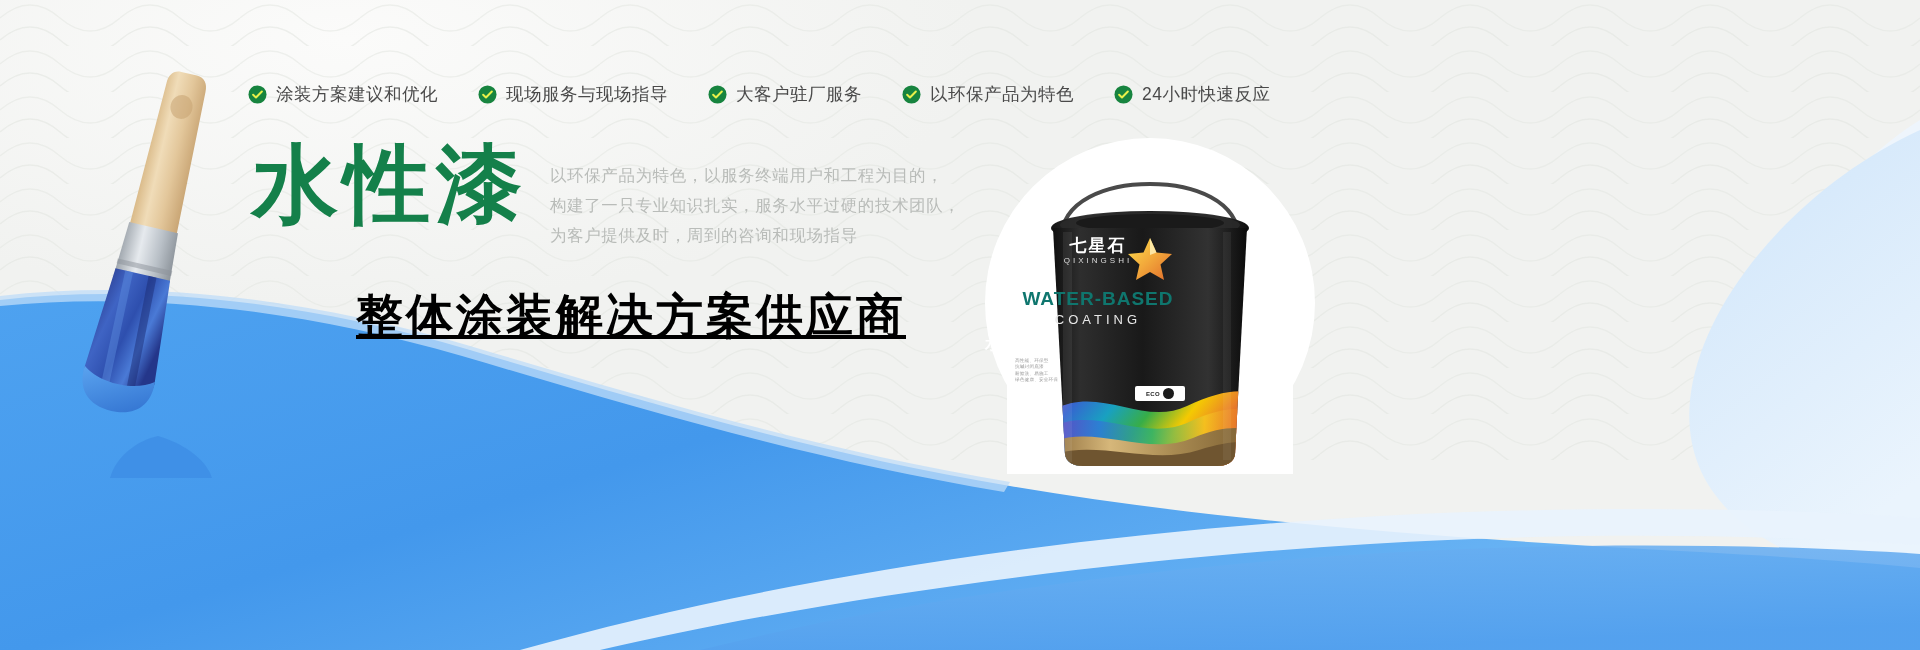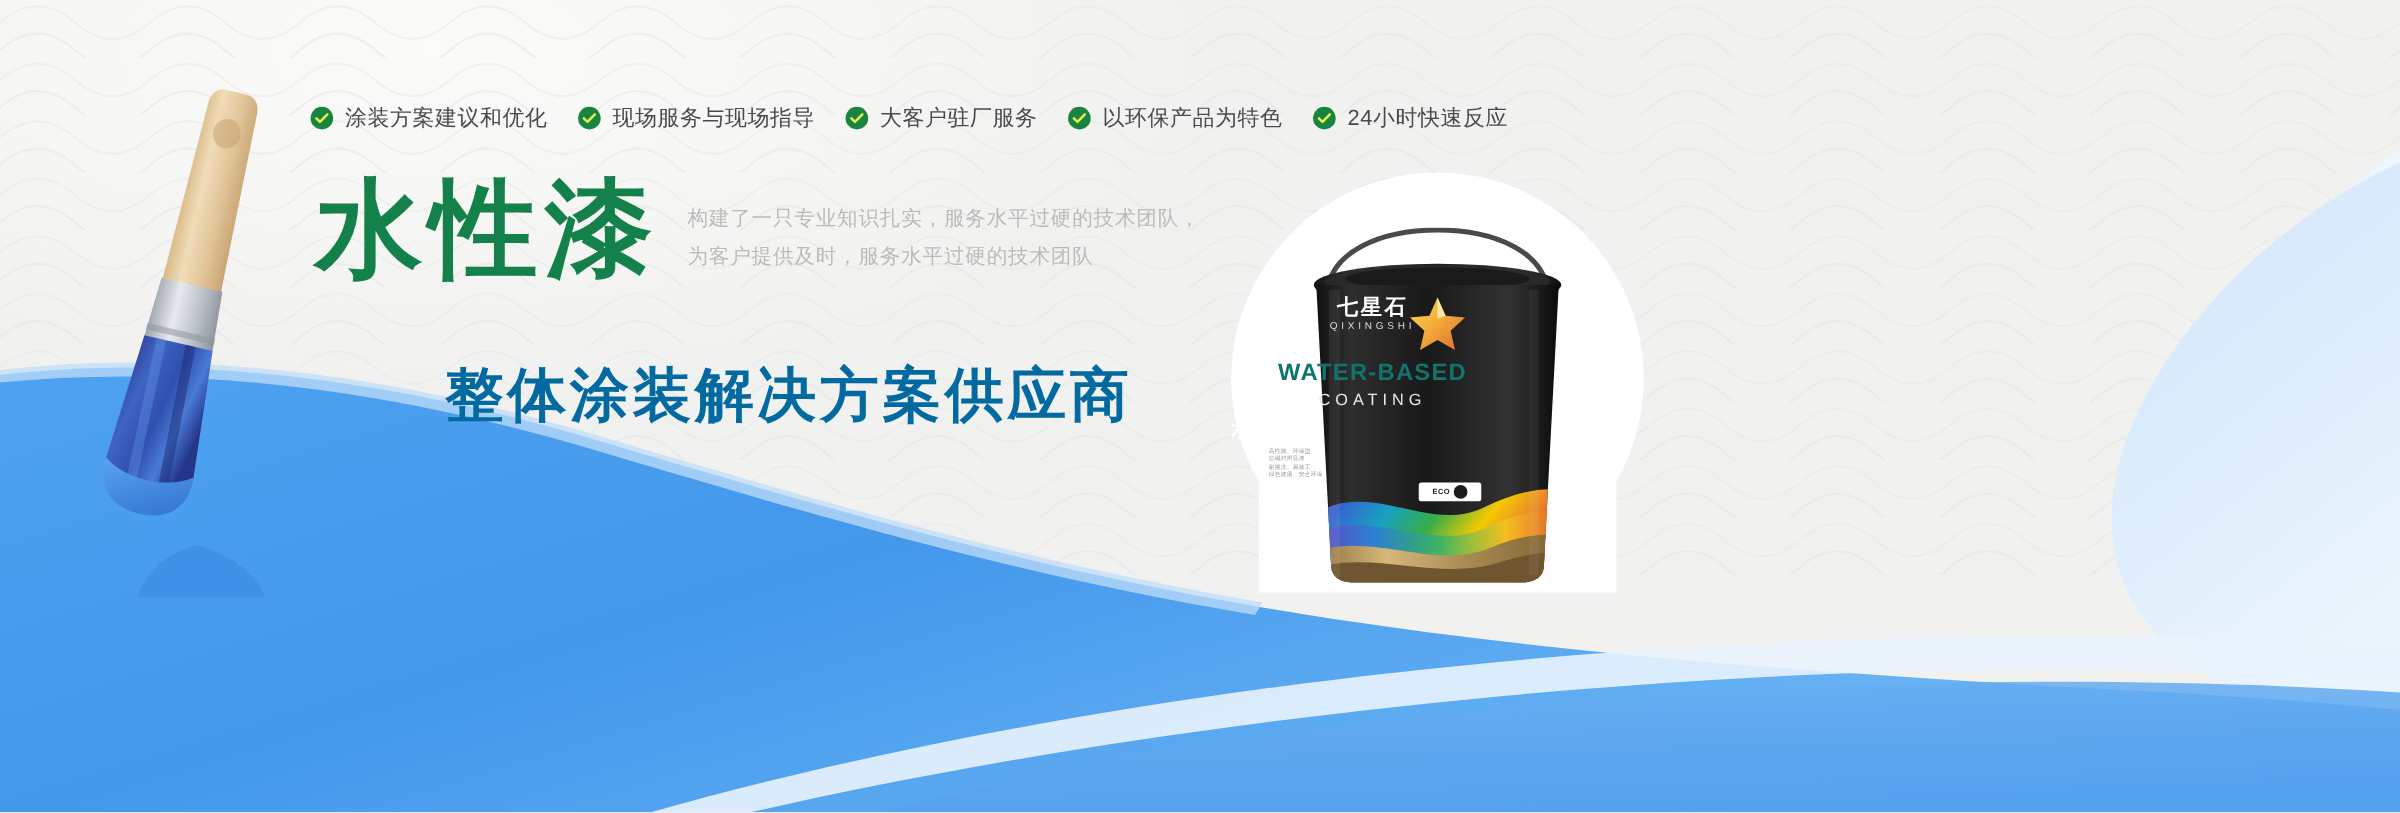--- a/index.html
+++ b/index.html
@@ -20,21 +20,21 @@
   .bg-texture{
     position:absolute;left:0;top:0;width:1920px;height:460px;opacity:.55;
   }
 
   
   .waves{position:absolute;left:0;top:0;width:1920px;height:650px;}
 
   
   .features{
     position:absolute;left:248px;top:82px;
-    display:flex;align-items:center;gap:24px;
+    display:flex;align-items:center;gap:40px;
     z-index:6;
   }
   .feature{display:flex;align-items:center;gap:9px;white-space:nowrap;}
   .check-ic{width:19px;height:19px;flex:0 0 19px;display:block;}
   .feature-label{
     font-size:17.5px;color:#4a4a4a;letter-spacing:.5px;
     font-family:"Liberation Sans","DejaVu Sans",sans-serif;
   }
 
   
@@ -49,22 +49,23 @@
   }
   .desc{
     margin-left:22px;padding-top:22px;
     font-size:16.5px;line-height:30px;color:#b9bcb9;
     letter-spacing:.6px;white-space:nowrap;
   }
   .desc div{display:block;}
 
   .subheadline{
     position:absolute;left:356px;top:285px;z-index:6;
-    font-size:47px;font-weight:700;color:#0369a1;letter-spacing:3px;
+    font-size:47px;font-weight:700;color:#000000;letter-spacing:3px;
     font-family:"Liberation Sans","DejaVu Sans",sans-serif;
+    text-decoration:underline;
   }
 
   
   .brush{position:absolute;left:40px;top:60px;width:220px;height:420px;z-index:5;}
 
   
   .product-wrap{position:absolute;left:985px;top:138px;width:330px;height:330px;z-index:5;}
   .product-circle{
     position:absolute;left:0;top:0;width:330px;height:330px;border-radius:50%;
     background:#ffffff;
@@ -241,22 +242,23 @@
         <path d="M5.4 10.2 L8.4 13.2 L14.6 6.8" fill="none" stroke="#e9f04a" stroke-width="2.1" stroke-linecap="round" stroke-linejoin="round"></path>
       </svg>
       <span class="feature-label">24小时快速反应</span>
     </div>
 
   </div>
 
   <div class="headline-row">
     <div class="headline">水性漆</div>
     <div class="desc">
+      <div>以环保产品为特色，以服务终端用户和工程为目的，</div>
       <div>构建了一只专业知识扎实，服务水平过硬的技术团队，</div>
-      <div>为客户提供及时，服务水平过硬的技术团队</div>
+      <div>为客户提供及时，周到的咨询和现场指导</div>
     </div>
   </div>
 
   <div class="subheadline">整体涂装解决方案供应商</div>
 
   <div class="product-wrap">
     <div class="product-circle"></div>
     <div class="product-base"></div>
 
     <svg class="bucket" viewBox="0 0 226 290">

